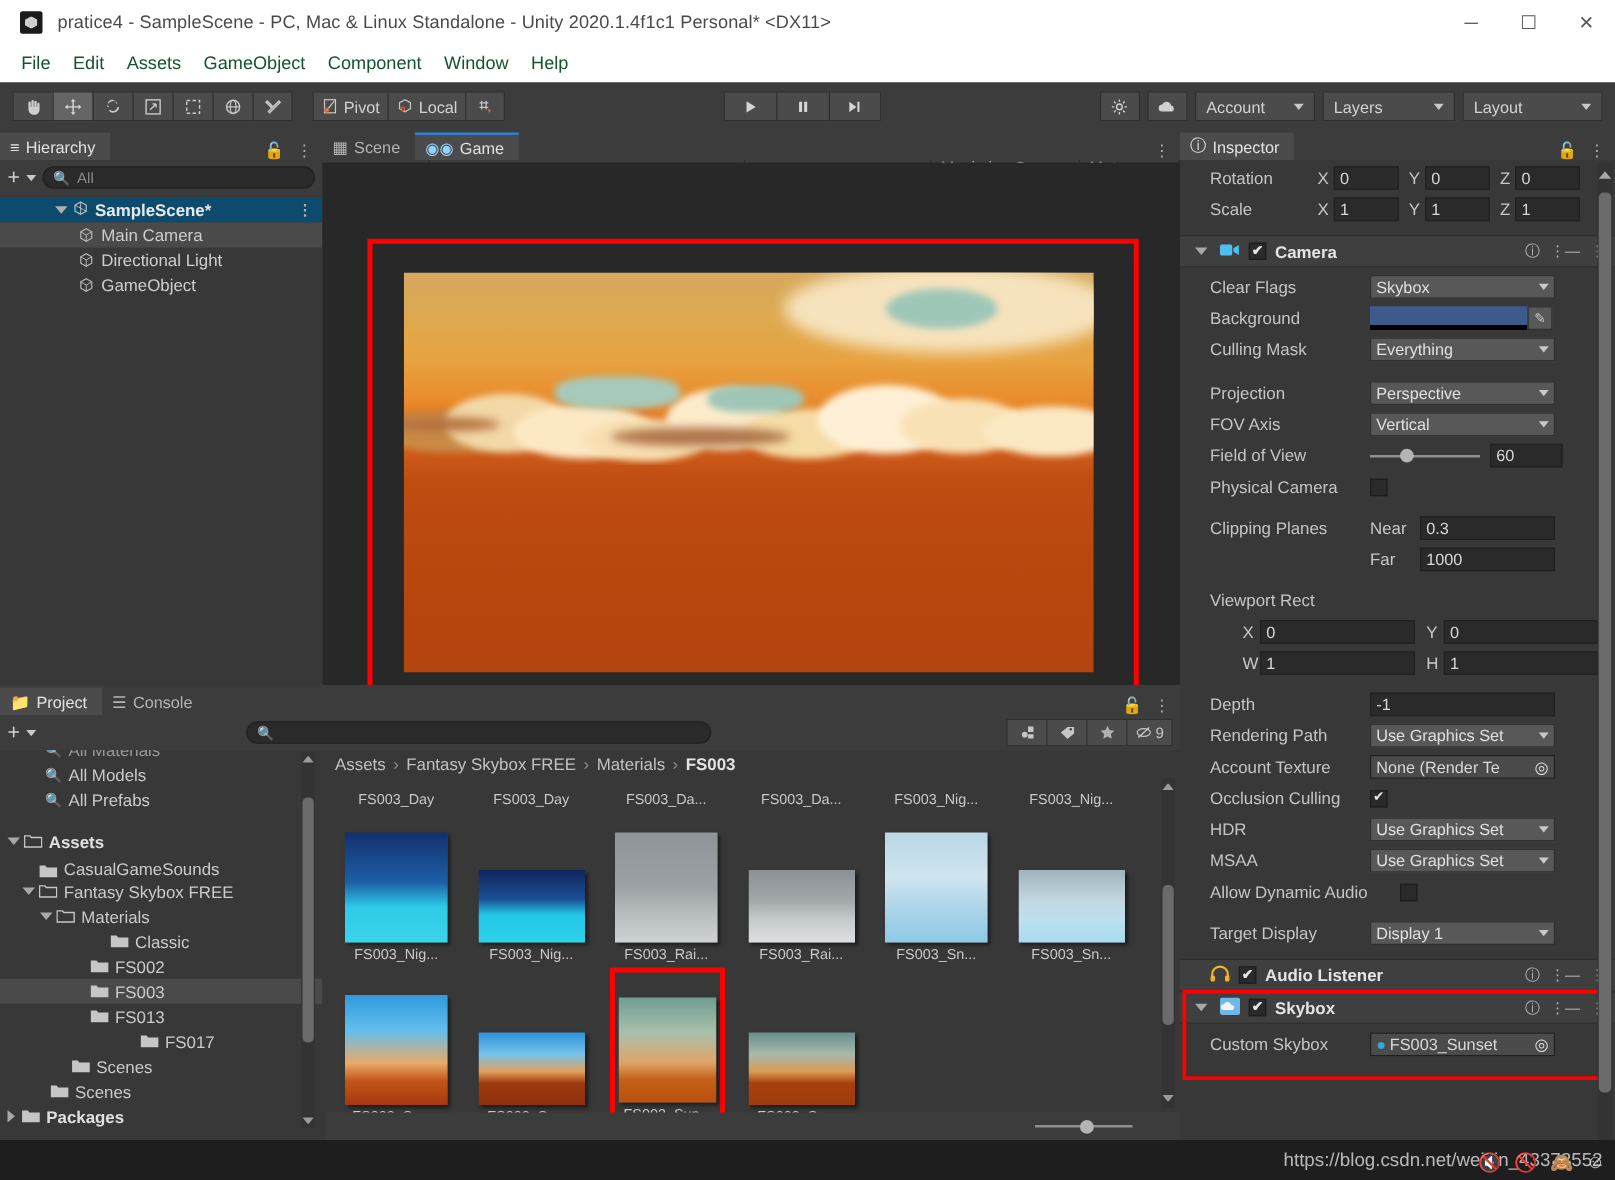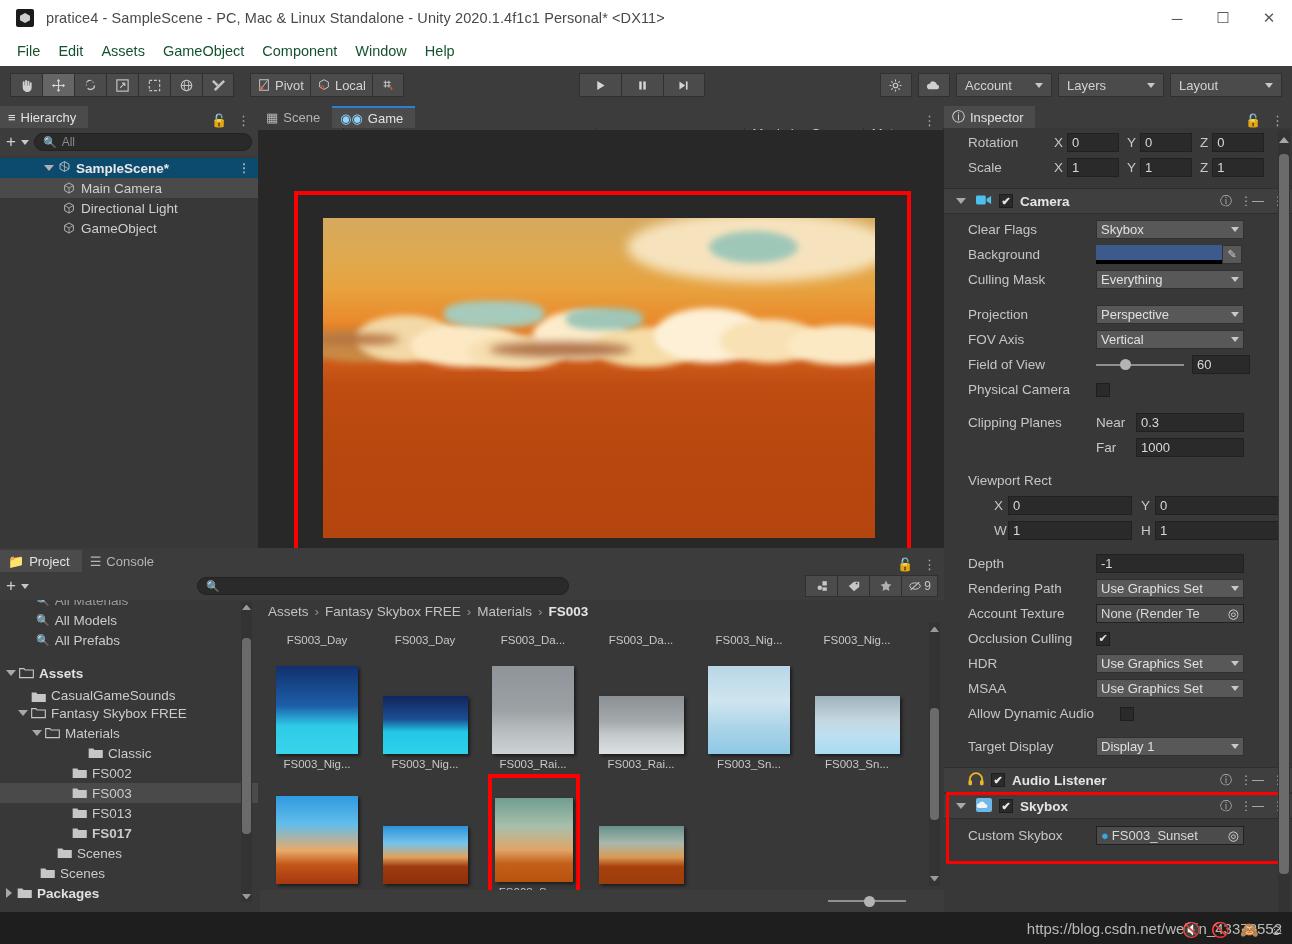--- a/index.html
+++ b/index.html
@@ -547,21 +547,21 @@
       <span>FS003</span>
     </div>
     <div class="prow" style="padding-left:72px;">
       <span class="foldicon">
         <svg width="15" height="12" viewBox="0 0 16 13">
             <path d="M.6 11.8V1.6h5l1.3 1.6h9v8.6z" fill="#c6c6c6"></path>
           </svg>
       </span>
       <span>FS013</span>
     </div>
-    <div class="prow" style="padding-left:72px;font-weight:bold;">
+    <div class="prow" style="padding-left:112px;">
       <span class="foldicon">
         <svg width="15" height="12" viewBox="0 0 16 13">
             <path d="M.6 11.8V1.6h5l1.3 1.6h9v8.6z" fill="#c6c6c6"></path>
           </svg>
       </span>
       <span>FS017</span>
     </div>
     <div class="prow" style="padding-left:57px;">
       <span class="foldicon">
         <svg width="15" height="12" viewBox="0 0 16 13">

